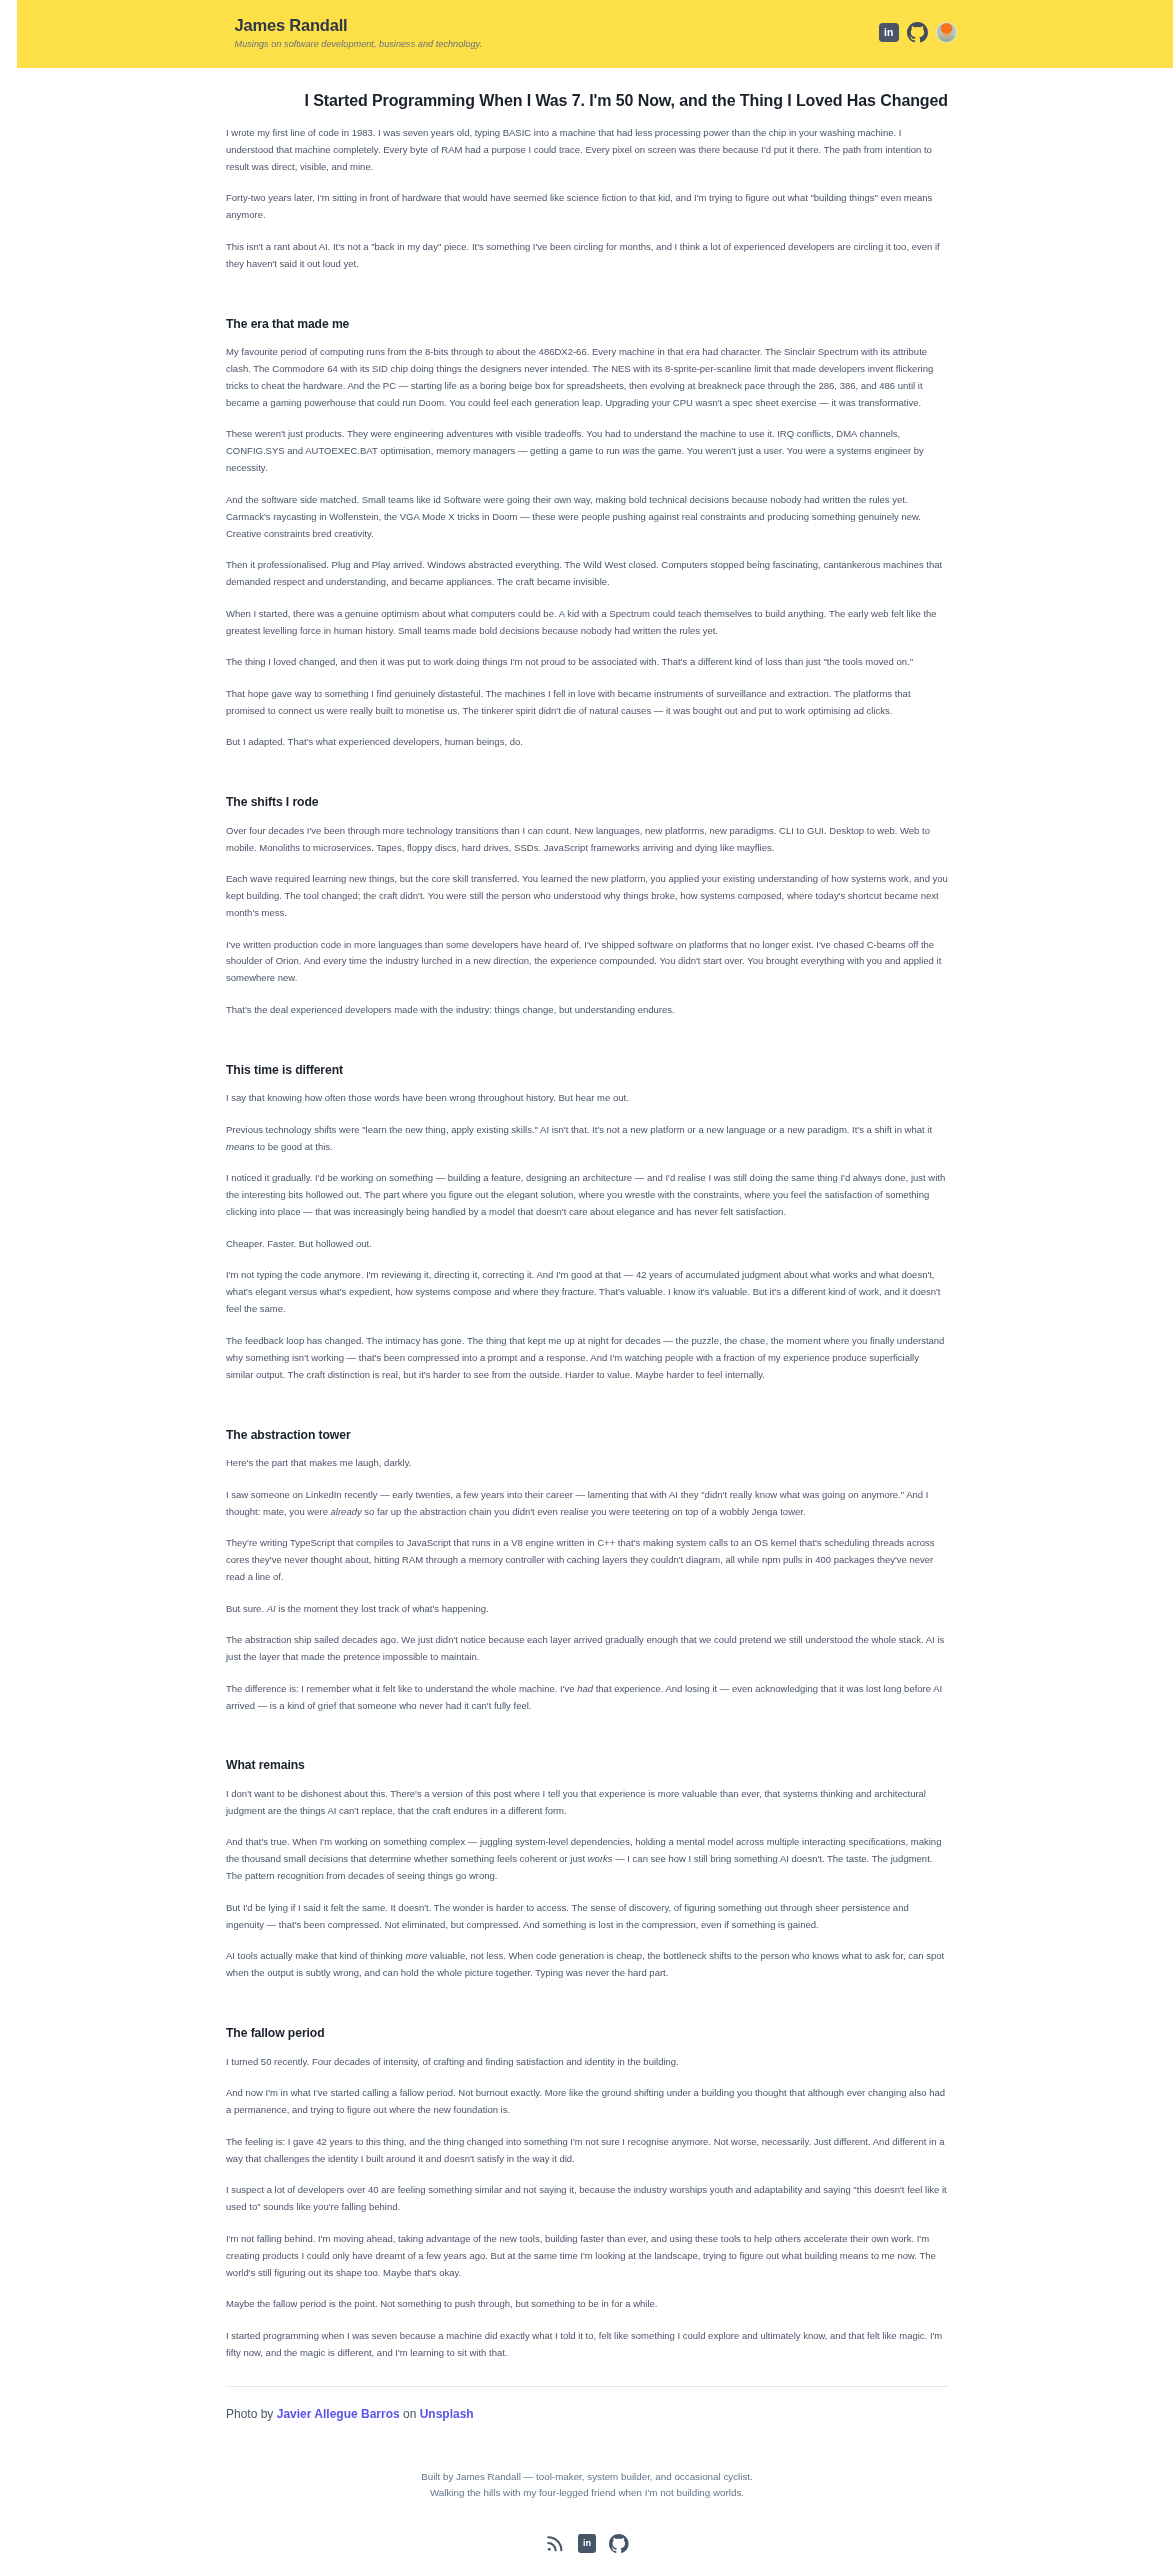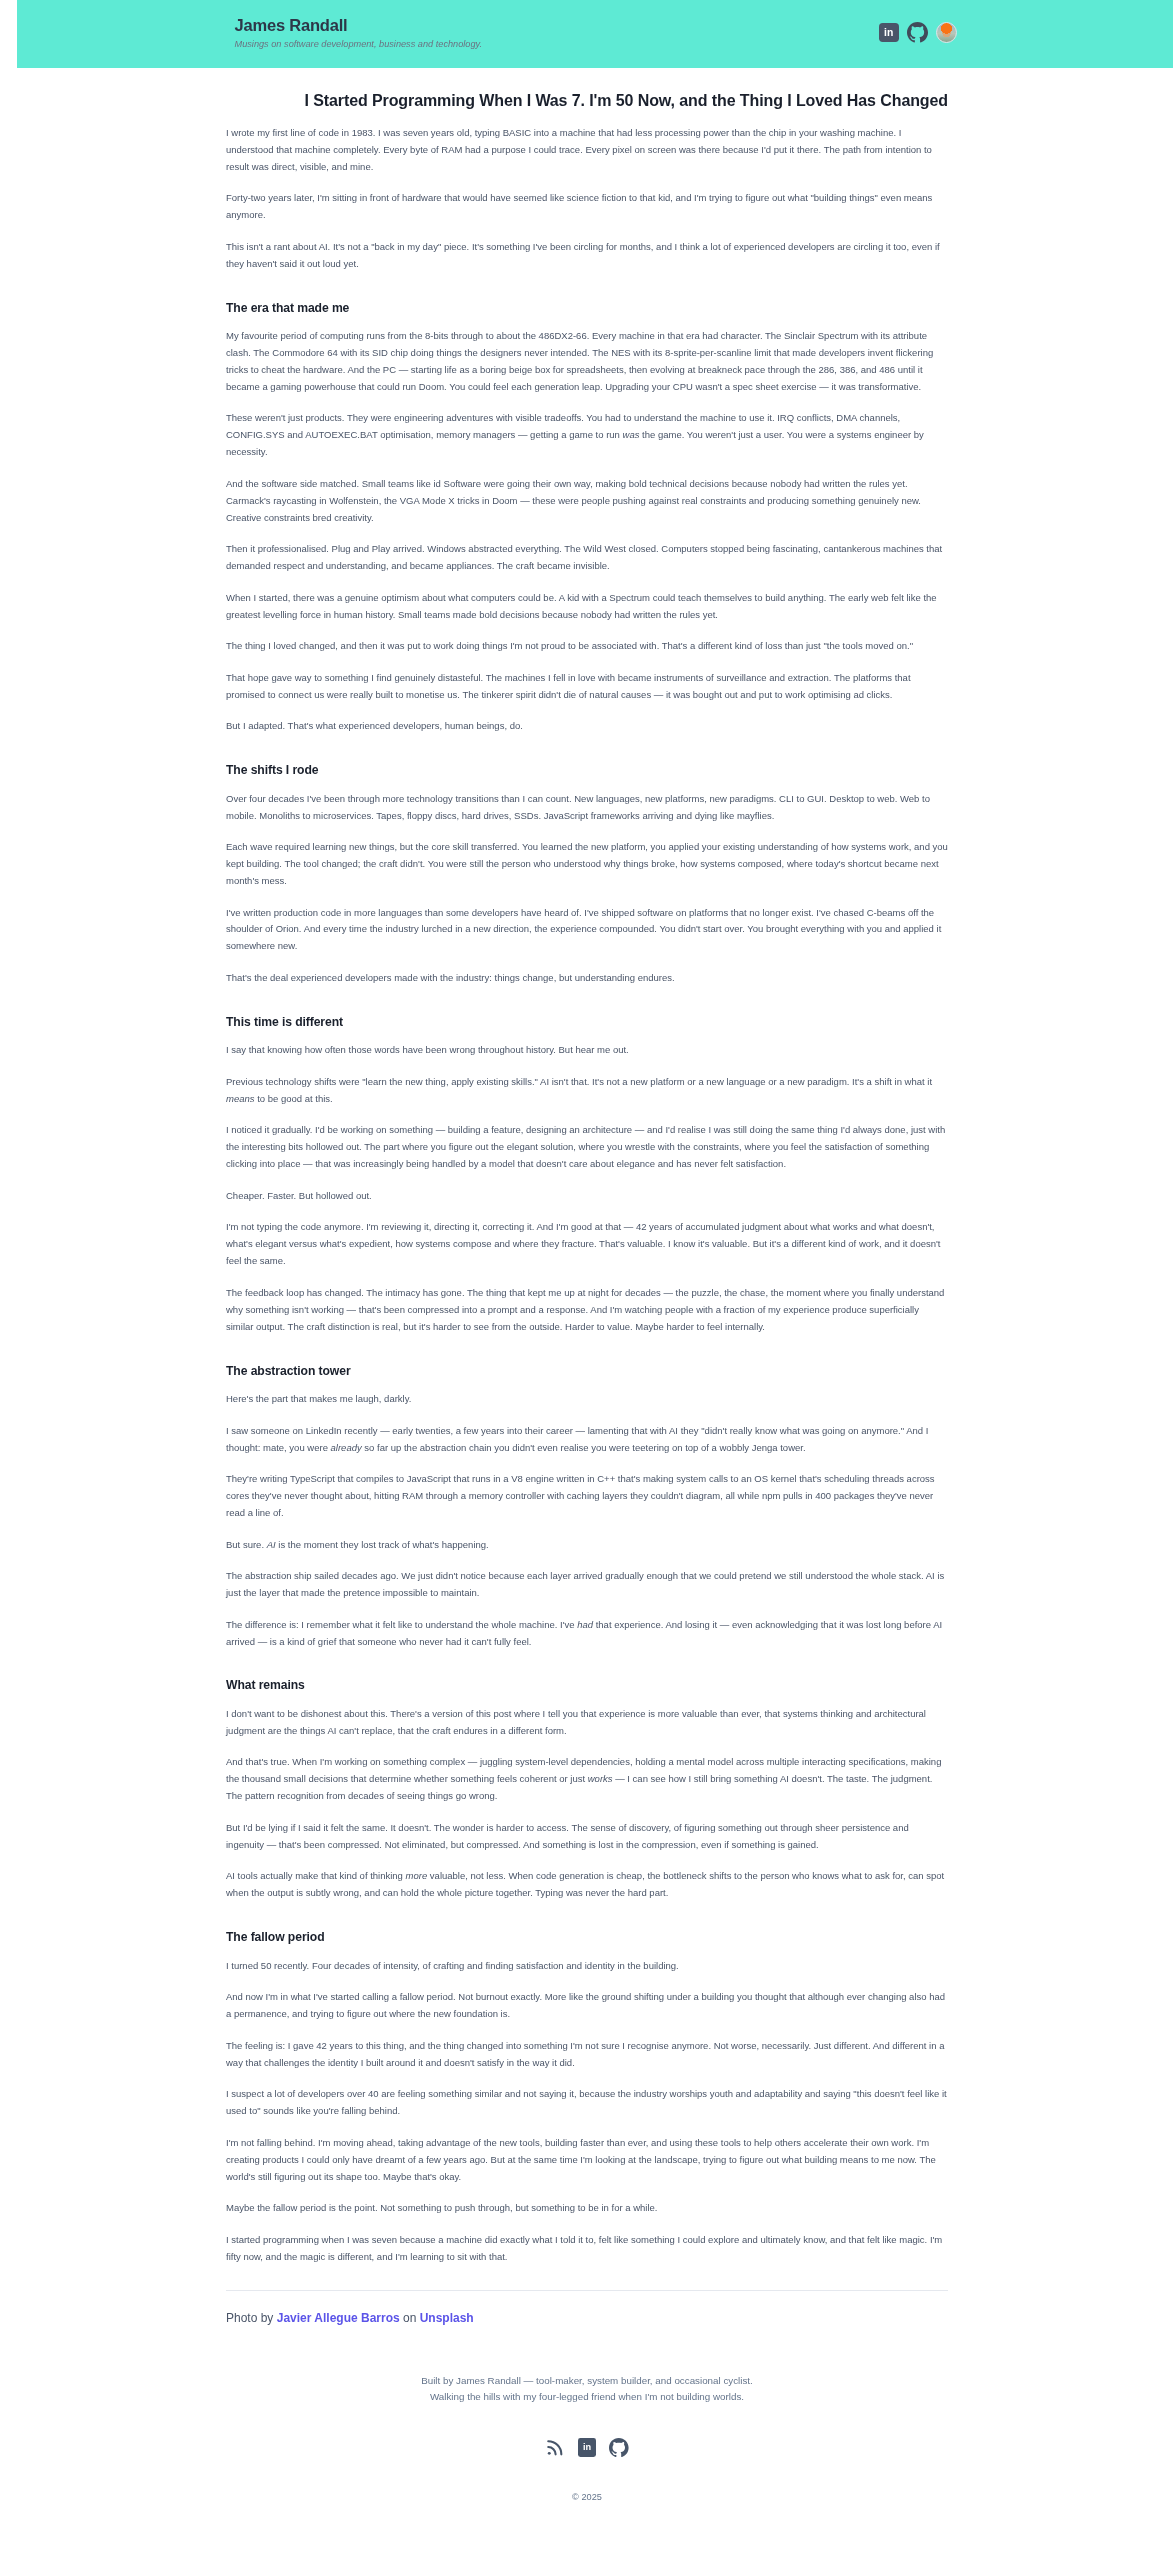--- a/index.html
+++ b/index.html
@@ -4,21 +4,21 @@
 <style>
   * { box-sizing: border-box; margin: 0; padding: 0; }
   html, body { background: #ffffff; }
   body {
     font-family: "Liberation Sans", "DejaVu Sans", sans-serif;
     color: #4a5568;
     width: 1174px;
     min-height: 2576px;
   }
   .site-header {
-    background: #5eead4;
+    background: #fde047;
     padding: 16px 0 18.3px 0;
     margin-left: 17px;
   }
   .header-inner {
     width: 722px;
     margin: 0 auto;
     display: flex;
     align-items: center;
     justify-content: space-between;
   }
@@ -68,21 +68,21 @@
   .article p {
     font-size: 9.5px;
     line-height: 1.78;
     color: #4a5568;
     margin-top: 14.7px;
   }
   .article h2 {
     font-size: 12.2px;
     font-weight: 700;
     color: #1a202c;
-    margin-top: 28px;
+    margin-top: 44px;
     margin-bottom: -1.2px;
     letter-spacing: -0.1px;
   }
   .article em { font-style: italic; }
   hr.post-divider {
     border: none;
     border-top: 0.6px solid #e5e8ee;
     margin: 24.5px 0 0 0;
   }
   .photo-credit {

